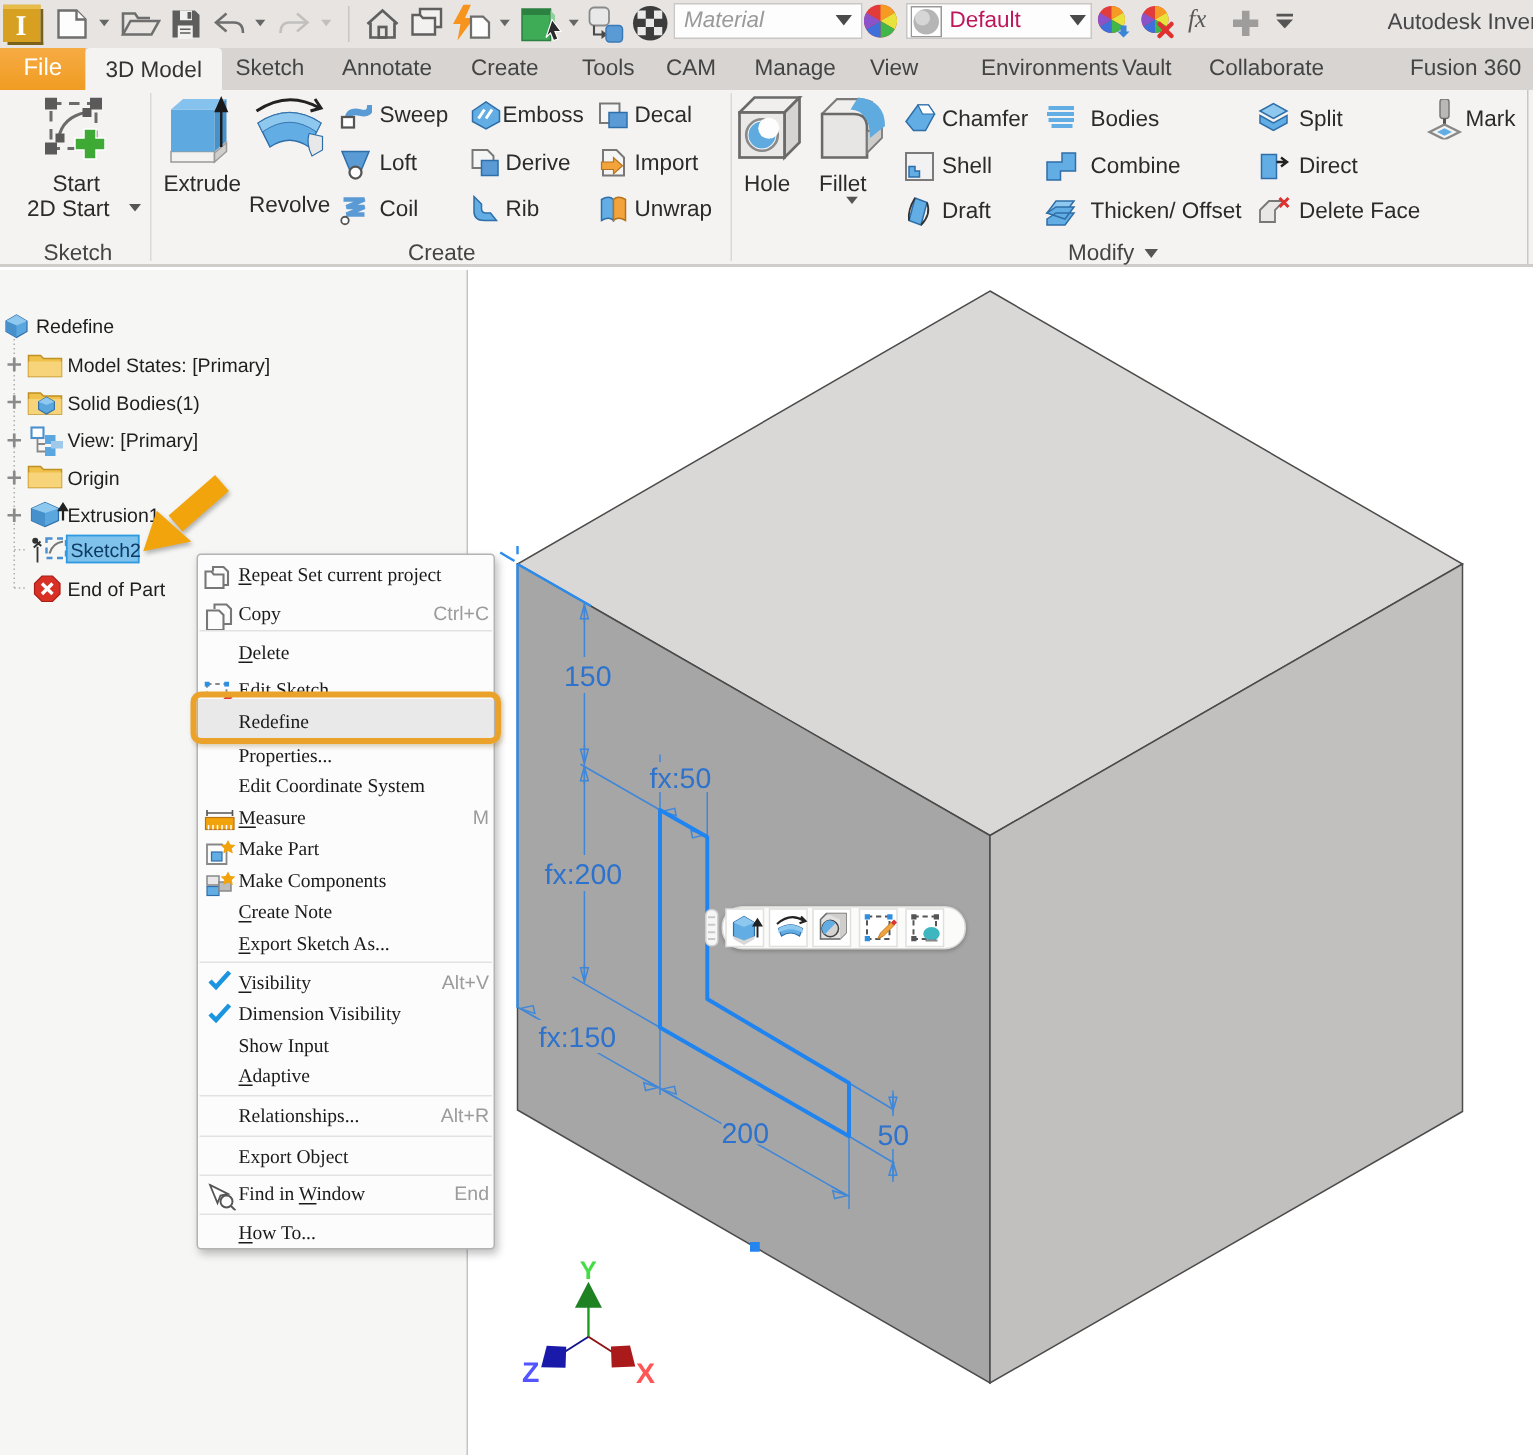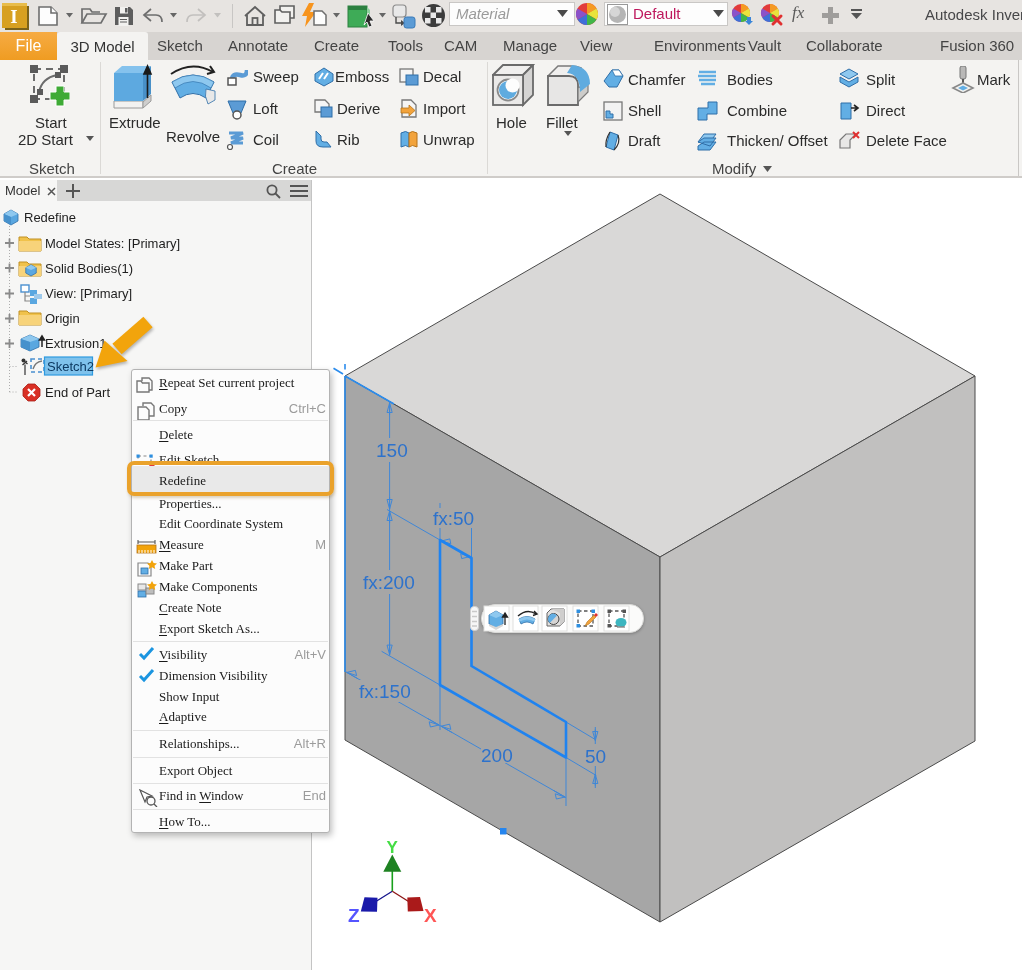--- a/index.html
+++ b/index.html
@@ -337,37 +337,20 @@
  <div class="rlbl" style="left:977px;top:11px">Mark</div>
 
  <div class="glbl" style="left:272px;top:100px">Create</div>
  <div class="glbl" style="left:712px;top:100px">Modify</div>
  <svg class="abs" style="left:763px;top:106px" width="10" height="7">
       <path d="M0 0 h9 l-4.5 6 z" fill="#555"></path>
     </svg>
  <div class="abs" style="left:1018px;top:0;width:1px;height:116px;background:#c9c7c5"></div>
 </div>
 <div id="panel">
- <div id="phead">
-  <div class="abs" style="left:0;top:0;width:57px;height:21px;background:#f6f6f5"></div>
-  <div class="abs" style="left:5px;top:3px;font-size:13px;color:#333">Model</div>
-  <svg class="abs" style="left:47px;top:7px" width="10" height="10" stroke="#555" stroke-width="1.5">
-        <path d="M1 1 L8 8 M8 1 L1 8"></path>
-      </svg>
-  <svg class="abs" style="left:66px;top:4px" width="14" height="14" stroke="#555" stroke-width="2">
-        <path d="M7 0 V14 M0 7 H14"></path>
-      </svg>
-  <svg class="abs" style="left:266px;top:4px" width="15" height="15" fill="none" stroke="#555" stroke-width="1.8">
-        <circle cx="6" cy="6" r="4.6"></circle>
-        <path d="M9.5 9.5 L14 14"></path>
-      </svg>
-  <svg class="abs" style="left:290px;top:5px" width="18" height="12" stroke="#555" stroke-width="2">
-        <path d="M0 1 H18 M0 6 H18 M0 11 H18"></path>
-      </svg>
- </div>
  <svg class="abs" style="left:0;top:21px" width="311px" height="769" font-family="Liberation Sans,sans-serif">
   <g stroke="#adadad" stroke-width="1" stroke-dasharray="1 2">
     <path d="M9.5 22 V191"></path>
     <path d="M9.5 165.5 h8 M9.5 191 h8"></path>
   </g>
   <g stroke="#8a8a8a" stroke-width="1.8">
     <path d="M5 42 h9 M9.5 37.5 v9"></path>
     <path d="M5 67 h9 M9.5 62.5 v9"></path>
     <path d="M5 92.5 h9 M9.5 88 v9"></path>
     <path d="M5 117.5 h9 M9.5 113 v9"></path>

